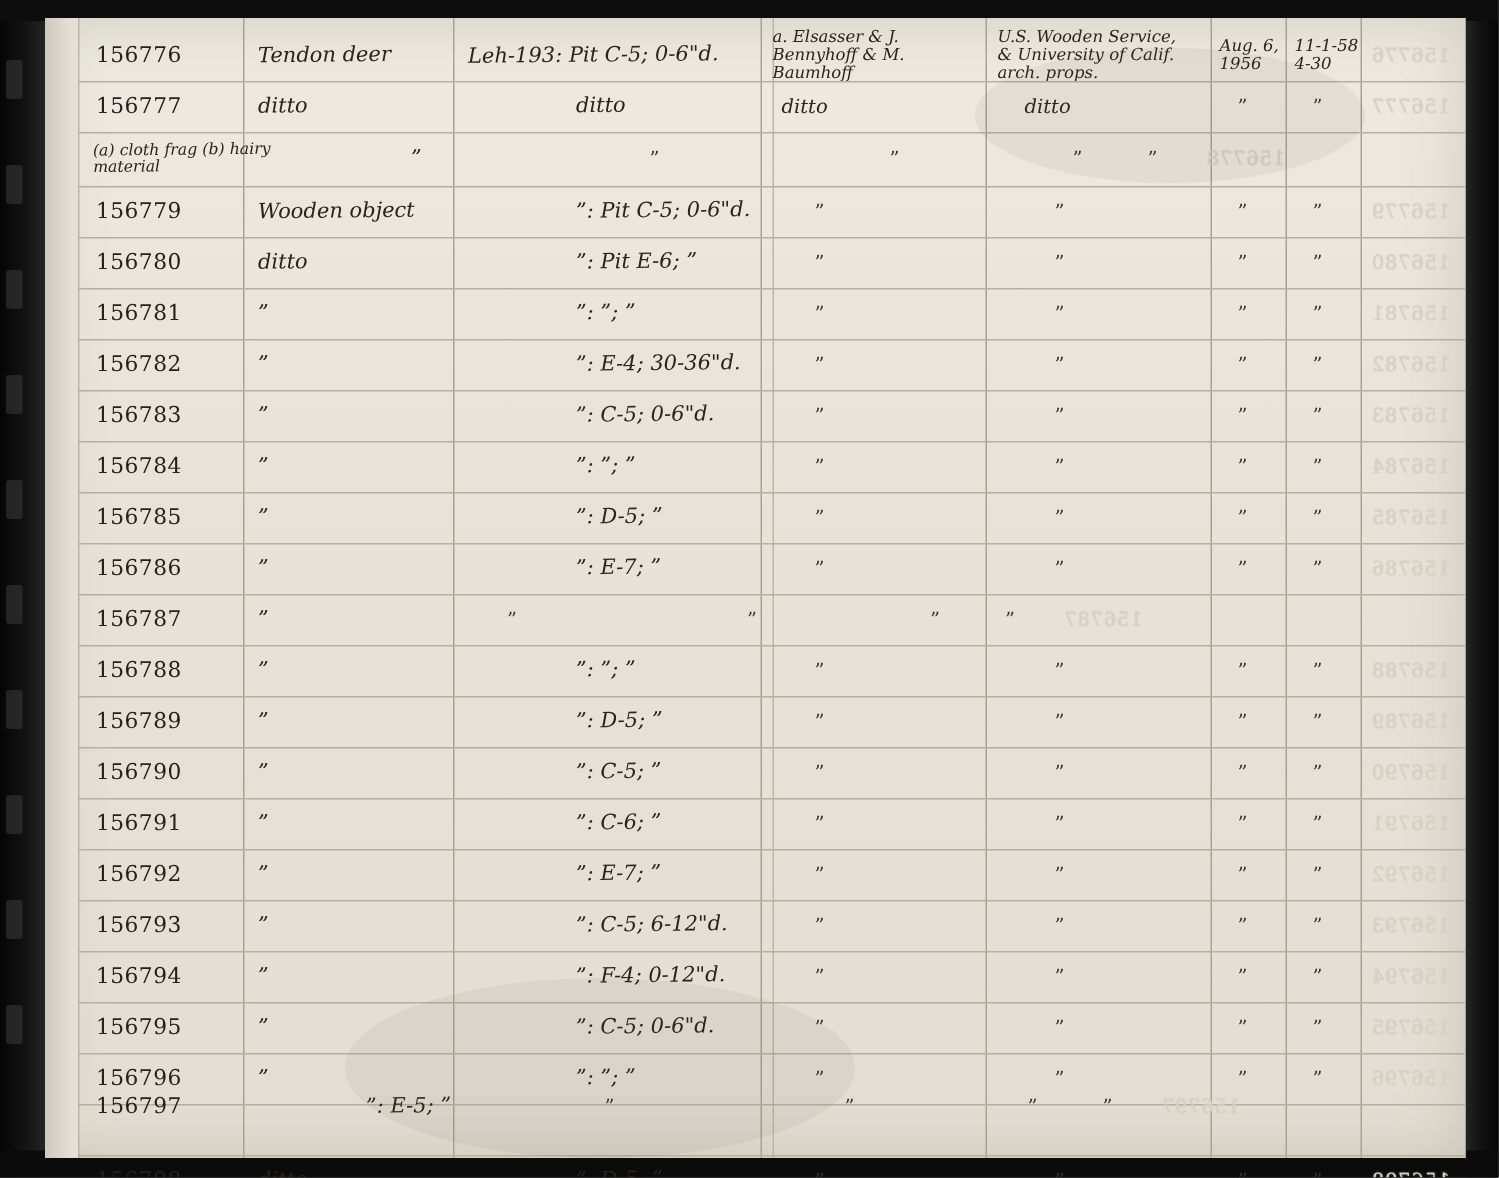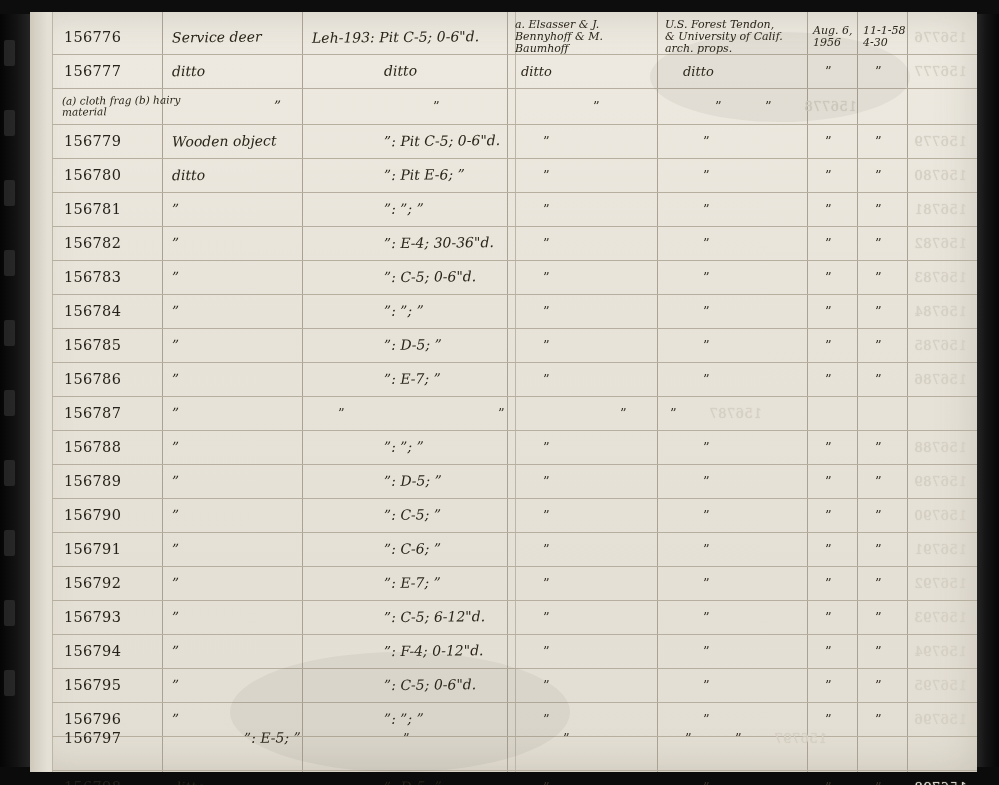--- a/index.html
+++ b/index.html
@@ -229,34 +229,34 @@
       <div class="vrule faint" style="left:463px"></div>
       <div class="vrule" style="left:605px"></div>
       <div class="vrule" style="left:755px"></div>
       <div class="vrule" style="left:805px"></div>
       <div class="vrule" style="left:855px"></div>
 
       <div id="rows">
           <div class="row" style="top: 8px; height: 34px;">
             <div class="cell c-num" style="height: 34px;">156776</div>
             <div class="cell c-name" style="height: 34px;">
-              <span class="hand">Service deer</span>
+              <span class="hand">Tendon deer</span>
             </div>
             <div class="cell c-prov" style="height: 34px;">
               <span class="hand" style="padding-left: 0px;">Leh-193: Pit C-5; 0-6"d.</span>
             </div>
             <div class="cell c-donor" style="height: 34px;">
               <div class="hdr-note">
                 <span class="hdr-col">a. Elsasser &amp; J.</span>
                 <span class="hdr-col">Bennyhoff &amp; M. Baumhoff</span>
               </div>
             </div>
             <div class="cell c-src" style="height: 34px;">
               <div class="hdr-note">
-                <span class="hdr-col">U.S. Forest Tendon,</span>
+                <span class="hdr-col">U.S. Wooden Service,</span>
                 <span class="hdr-col">&amp; University of Calif.</span>
                 <span class="hdr-col">arch. props.</span>
               </div>
             </div>
             <div class="cell c-date1" style="height: 34px;">
               <div class="hdr-note">Aug. 6, 1956</div>
             </div>
             <div class="cell c-date2" style="height: 34px;">
               <div class="hdr-note">11-1-58 4-30</div>
             </div>

